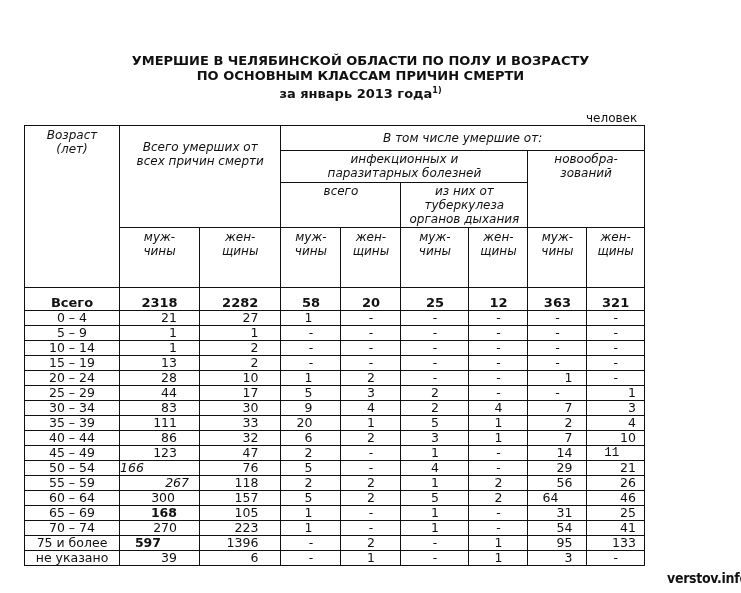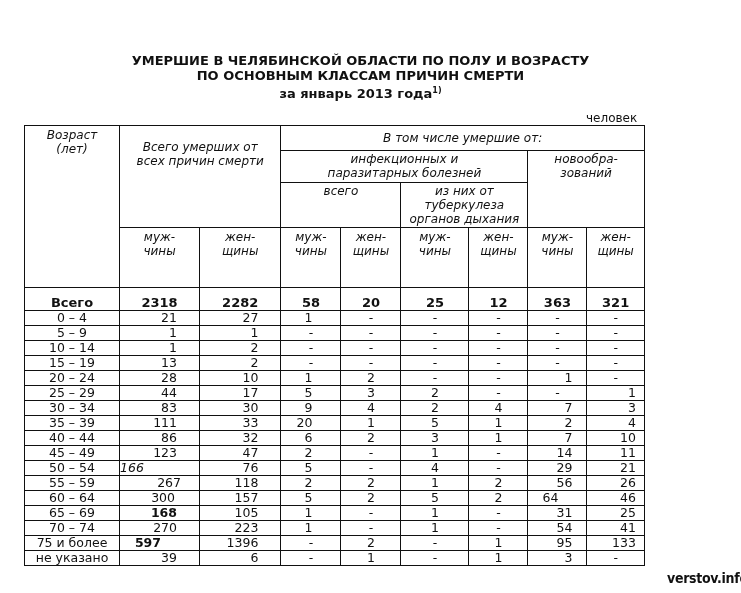--- a/index.html
+++ b/index.html
@@ -184,36 +184,36 @@
       </tr>
       <tr class="data">
         <td>45 – 49</td>
         <td style="text-align: right; padding-right: 22px;">123</td>
         <td style="text-align: right; padding-right: 22px;">47</td>
         <td style="text-align: right; padding-right: 28px;">2</td>
         <td>-</td>
         <td>1</td>
         <td>-</td>
         <td style="text-align: right; padding-right: 14px;">14</td>
-        <td style="text-align: right; padding-right: 8px;">11</td>
+        <td style="padding-right: 8px; font-family: Liberation Mono, monospace;">11</td>
       </tr>
       <tr class="data">
         <td>50 – 54</td>
         <td style="text-align: left; padding-right: 22px; font-style: italic;">166</td>
         <td style="text-align: right; padding-right: 22px;">76</td>
         <td style="text-align: right; padding-right: 28px;">5</td>
         <td>-</td>
         <td>4</td>
         <td>-</td>
         <td style="text-align: right; padding-right: 14px;">29</td>
         <td style="text-align: right; padding-right: 8px;">21</td>
       </tr>
       <tr class="data">
         <td>55 – 59</td>
-        <td style="text-align: right; padding-right: 18px;">267</td>
+        <td style="text-align: right; padding-right: 10px; font-style: italic;">267</td>
         <td style="text-align: right; padding-right: 22px;">118</td>
         <td style="text-align: right; padding-right: 28px;">2</td>
         <td>2</td>
         <td>1</td>
         <td>2</td>
         <td style="text-align: right; padding-right: 14px;">56</td>
         <td style="text-align: right; padding-right: 8px;">26</td>
       </tr>
       <tr class="data">
         <td>60 – 64</td>

